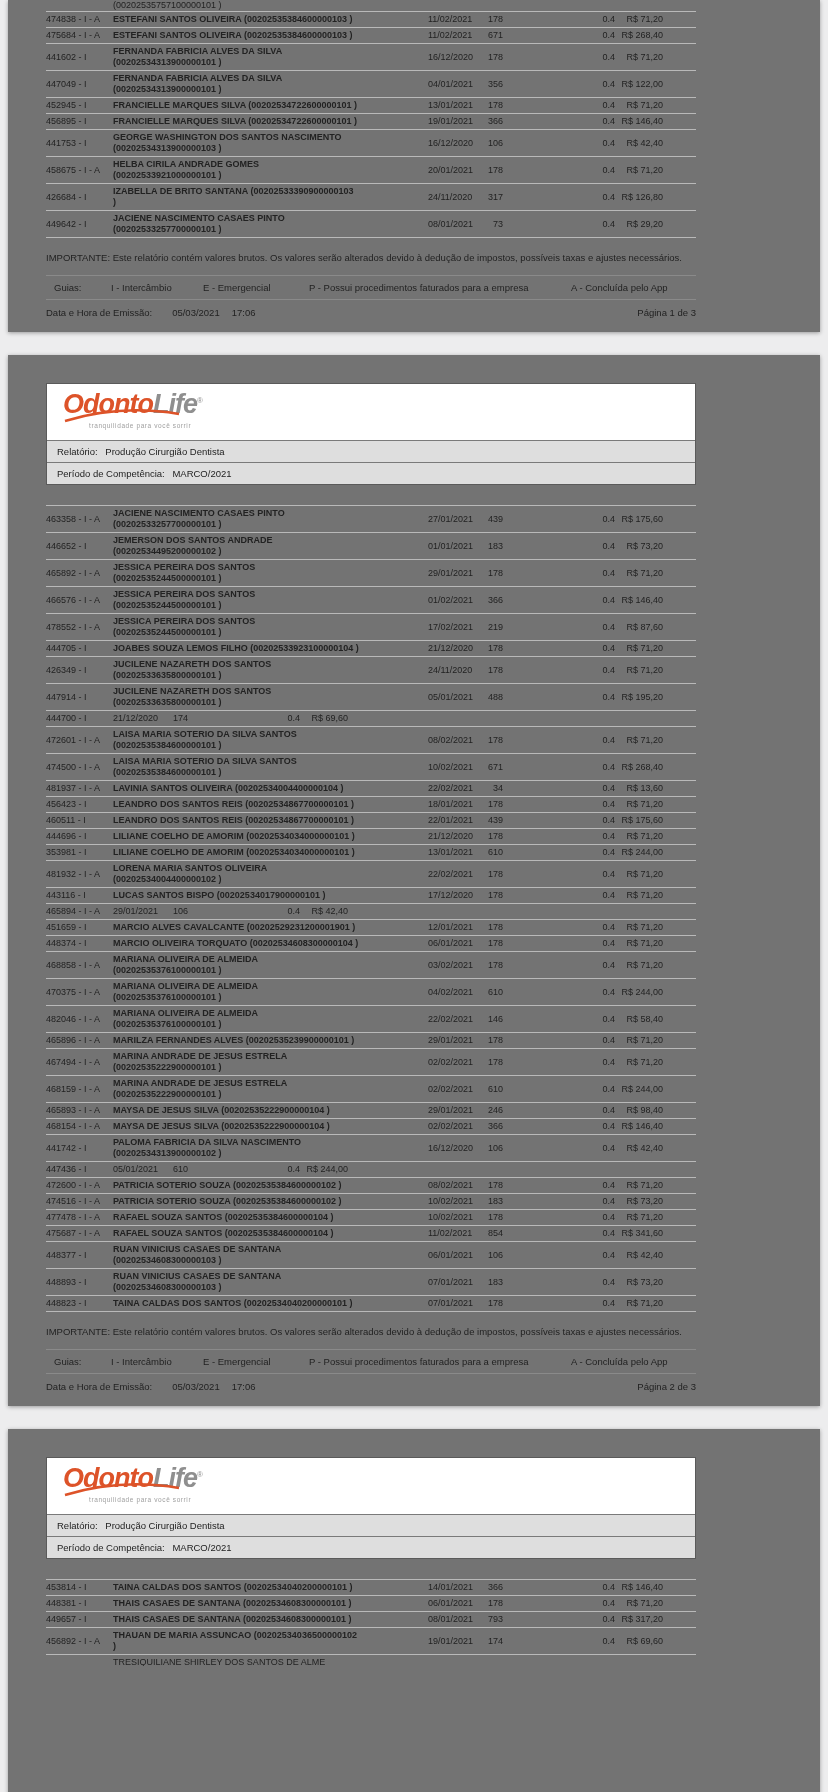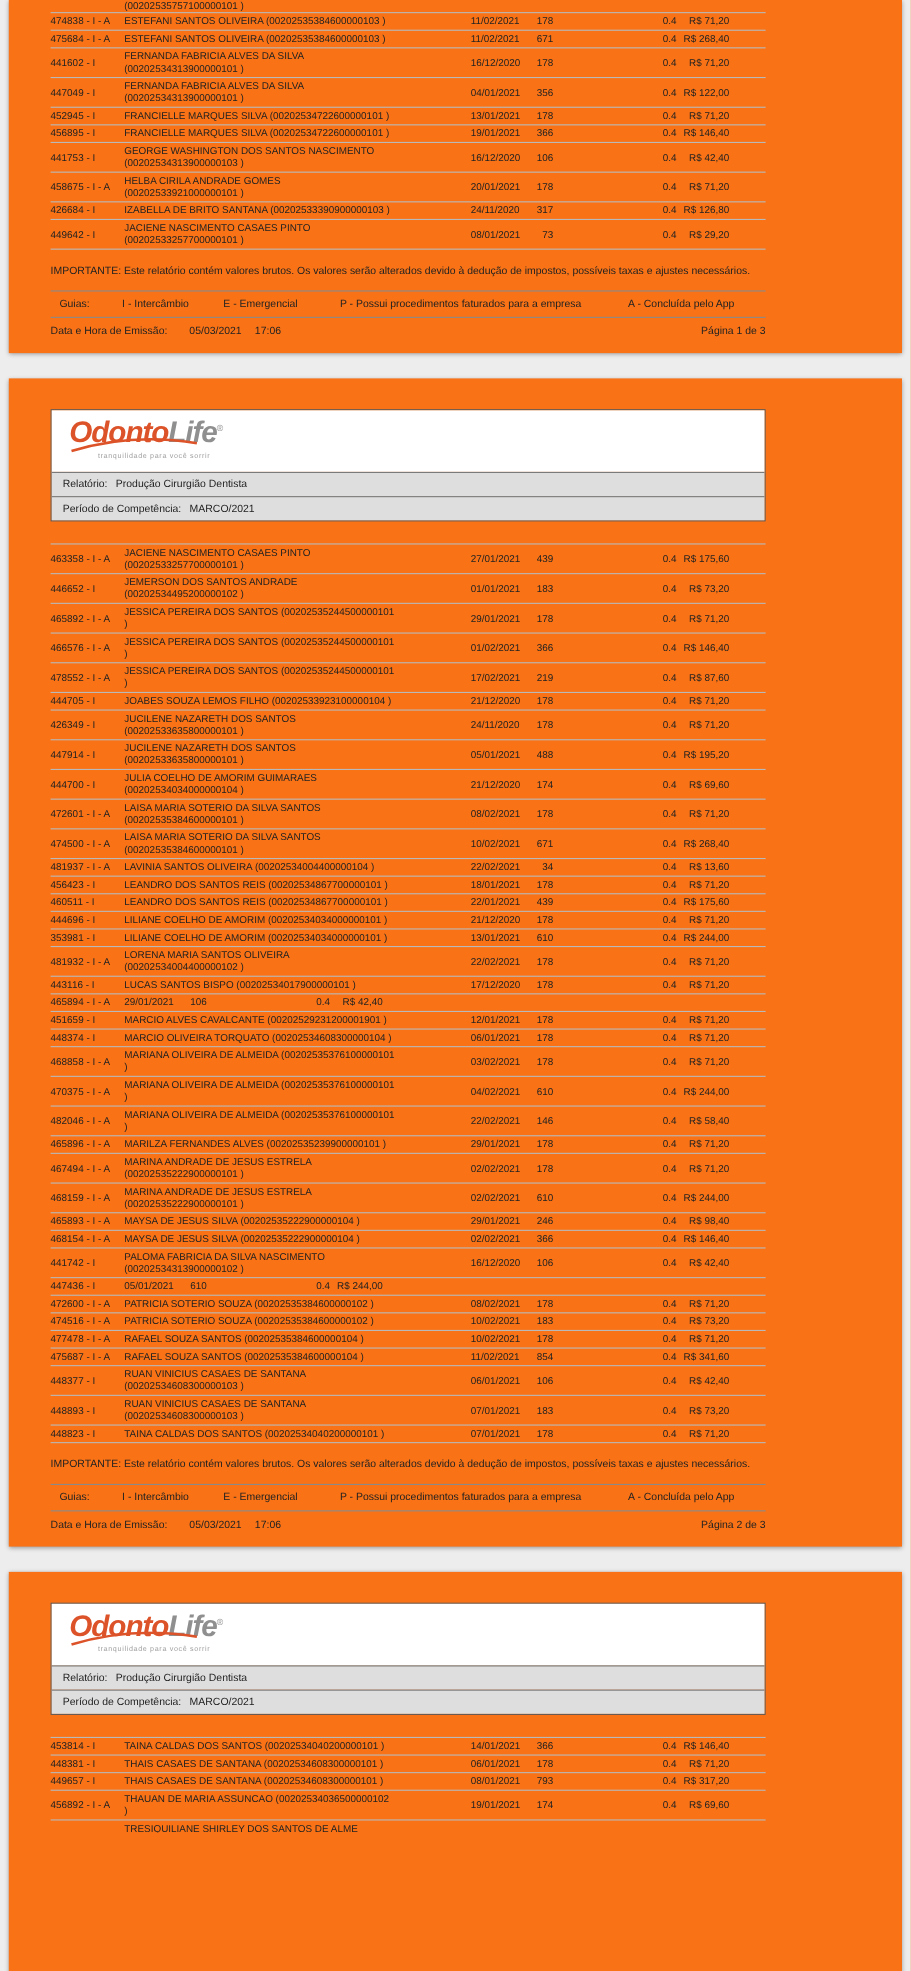--- a/index.html
+++ b/index.html
@@ -5,21 +5,21 @@
   * { box-sizing: border-box; }
   html, body { margin: 0; padding: 0; }
   body {
     width: 828px; height: 1792px; overflow: hidden;
     background: #ededee;
     font-family: "Liberation Sans", "DejaVu Sans", sans-serif;
     color: #222;
   }
   .page {
     width: 812px; margin: 0 auto 23px auto;
-    background: #f97316;
+    background: #737373;
     box-shadow: 0 1px 4px rgba(0,0,0,.35);
     padding-left: 38px; padding-right: 124px;
   }
   .page-1 { padding-top: 0; padding-bottom: 14px; }
   .page-2 { padding-top: 28px; padding-bottom: 14px; }
   .page-3 { padding-top: 28px; height: 620px; overflow: hidden; }
 
   
   .report-header { width: 650px; border: 1px solid #5a5a5a; margin-bottom: 20px; }
   .logo-box { height: 56px; padding: 5px 0 0 16px; background: #fff; }
@@ -31,21 +31,21 @@
   .swoosh { position: absolute; left: 0; bottom: -3px; }
   .logo-tagline { font-size: 6.5px; color: #a0a0a0; letter-spacing: .6px; margin-top: 2px; padding-left: 26px; }
   .hdr-row { border-top: 1px solid #7a7a7a; background: #dedede; font-size: 9.5px; padding: 5px 0 5px 10px; }
   .hdr-label { margin-right: 5px; }
 
   
   .rows { width: 650px; border-top: 1px solid #b9b9b9; }
   .row { display: flex; align-items: center; border-bottom: 1px solid #b9b9b9; font-size: 9px; line-height: 11px; padding: 2px 0; }
   .c { flex: none; }
   .code { width: 67px; }
-  .name { width: 315px; }
+  .name { width: 315px; font-weight: bold; }
   .name span { display: block; max-width: 246px; }
   .date { width: 50px; }
   .qty { width: 25px; text-align: right; }
   .factor { width: 112px; text-align: right; }
   .value { width: 48px; text-align: right; }
 
   .partial-top { width: 650px; height: 11px; overflow: hidden; display: flex; align-items: flex-end; padding-left: 67px; font-size: 9px; line-height: 11px; }
   .partial-bottom { width: 650px; height: 11px; overflow: hidden; padding: 2px 0 0 67px; font-size: 9px; line-height: 11px; }
 
   
@@ -303,23 +303,20 @@
           <span>JUCILENE NAZARETH DOS SANTOS (00202533635800000101 )</span>
         </div>
     <div class="c date">05/01/2021</div>
     <div class="c qty">488</div>
     <div class="c factor">0.4</div>
     <div class="c value">R$ 195,20</div>
   </div>
 
   <div class="row">
     <div class="c code">444700 - I</div>
-    <div class="c name">
-          <span>JULIA COELHO DE AMORIM GUIMARAES (00202534034000000104 )</span>
-        </div>
     <div class="c date">21/12/2020</div>
     <div class="c qty">174</div>
     <div class="c factor">0.4</div>
     <div class="c value">R$ 69,60</div>
   </div>
 
   <div class="row">
     <div class="c code">472601 - I - A</div>
     <div class="c name">
           <span>LAISA MARIA SOTERIO DA SILVA SANTOS (00202535384600000101 )</span>

